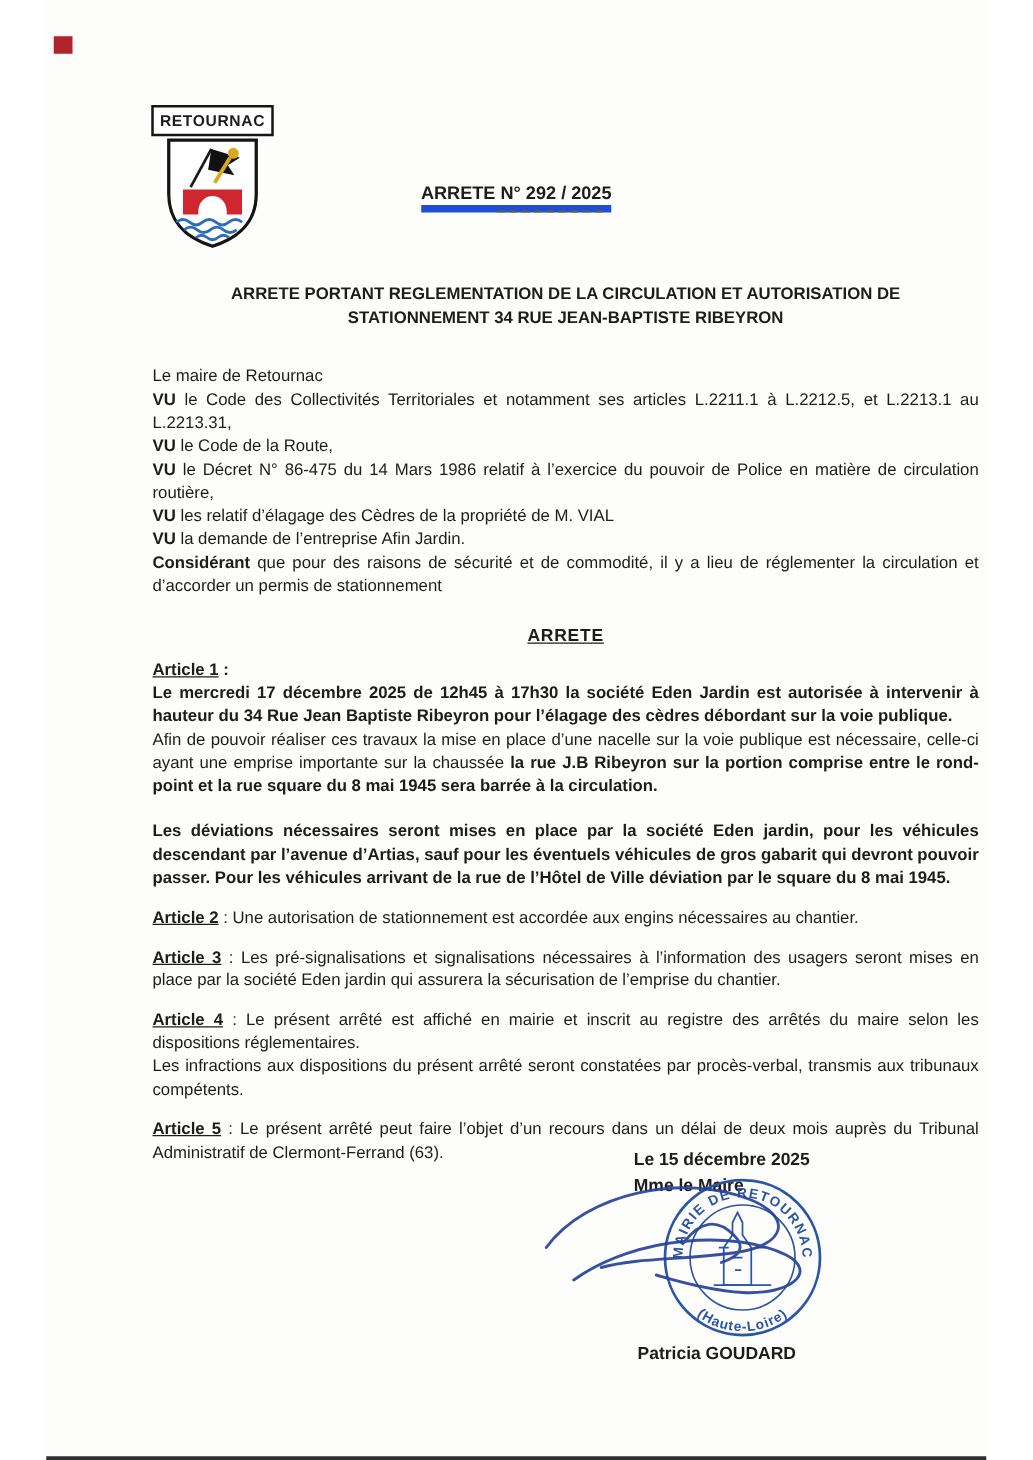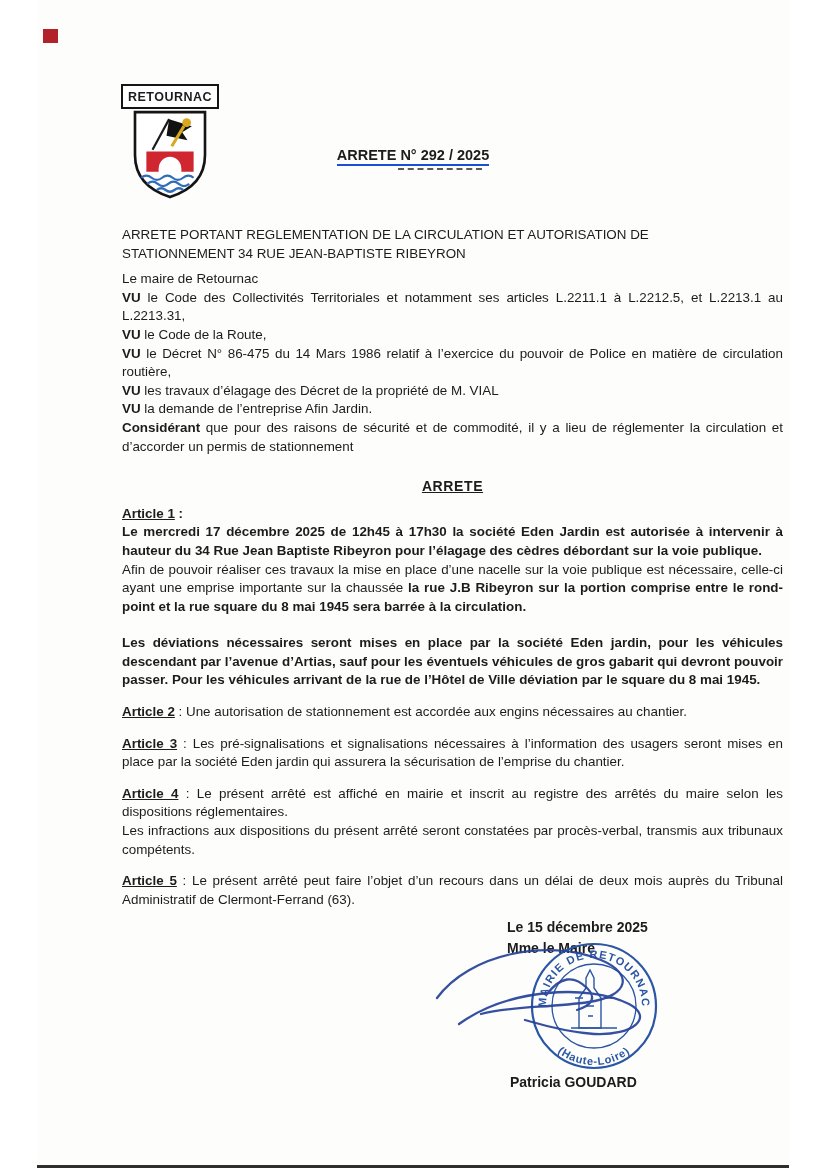--- a/index.html
+++ b/index.html
@@ -37,40 +37,40 @@
   .doc-number {
     position: absolute;
     top: 147px; left: 0; right: 0;
     text-align: center;
     font-weight: bold;
     font-size: 14.5px;
   }
   .doc-number .u {
     position: relative;
     display: inline-block;
-    border-bottom: 2px solid #1d4ed8;
+    border-bottom: 6px solid #1d4ed8;
     padding-bottom: 1px;
   }
   .doc-number .u::after {
     content: "";
     position: absolute;
     left: 40%; right: 5%; bottom: -6px;
     border-bottom: 2px dashed #5a5a5a;
   }
 
   
   .content {
     position: absolute;
     top: 226px;
     left: 85px;
     width: 661px;
     font-size: 13.4px;
     line-height: 18.6px;
   }
-  .subject { font-weight: normal; margin-bottom: 7px; }
+  .subject { text-align: center; font-weight: bold; margin-bottom: 29px; }
   .opening { margin-bottom: 0; }
   .vu-block p, .considerant { text-align: justify; }
   .b { font-weight: bold; }
   .arrete-heading {
     text-align: center;
     font-weight: bold;
     font-size: 14px;
     letter-spacing: 0.6px;
     text-decoration: underline;
     margin: 21px 0 9px;
@@ -134,21 +134,21 @@
       <div>ARRETE PORTANT REGLEMENTATION DE LA CIRCULATION ET AUTORISATION DE</div>
       <div>STATIONNEMENT 34 RUE JEAN-BAPTISTE RIBEYRON</div>
     </div>
 
     <p class="opening">Le maire de Retournac</p>
 
     <div class="vu-block">
       <p><span class="b">VU</span><span> le Code des Collectivités Territoriales et notamment ses articles L.2211.1 à L.2212.5, et L.2213.1 au L.2213.31,</span></p>
       <p><span class="b">VU</span><span> le Code de la Route,</span></p>
       <p><span class="b">VU</span><span> le Décret N° 86-475 du 14 Mars 1986 relatif à l’exercice du pouvoir de Police en matière de circulation routière,</span></p>
-      <p><span class="b">VU</span><span> les travaux d’élagage des Décret de la propriété de M. VIAL</span></p>
+      <p><span class="b">VU</span><span> les relatif d’élagage des Cèdres de la propriété de M. VIAL</span></p>
       <p><span class="b">VU</span><span> la demande de l’entreprise Afin Jardin.</span></p>
       <p class="considerant"><span class="b">Considérant</span><span> que pour des raisons de sécurité et de commodité, il y a lieu de réglementer la circulation et d’accorder un permis de stationnement</span></p>
     </div>
 
     <div class="arrete-heading">ARRETE</div>
 
     <div class="article">
       <p><span class="article-label">Article 1</span><span class="b"> :</span></p>
       <p class="b">Le mercredi 17 décembre 2025 de 12h45 à 17h30 la société Eden Jardin est autorisée à intervenir à hauteur du 34 Rue Jean Baptiste Ribeyron pour l’élagage des cèdres débordant sur la voie publique.</p>
       <p><span>Afin de pouvoir réaliser ces travaux la mise en place d’une nacelle sur la voie publique est nécessaire, celle-ci ayant une emprise importante sur la chaussée </span><span class="b">la rue J.B Ribeyron sur la portion comprise entre le rond-point et la rue square du 8 mai 1945 sera barrée à la circulation.</span></p>

